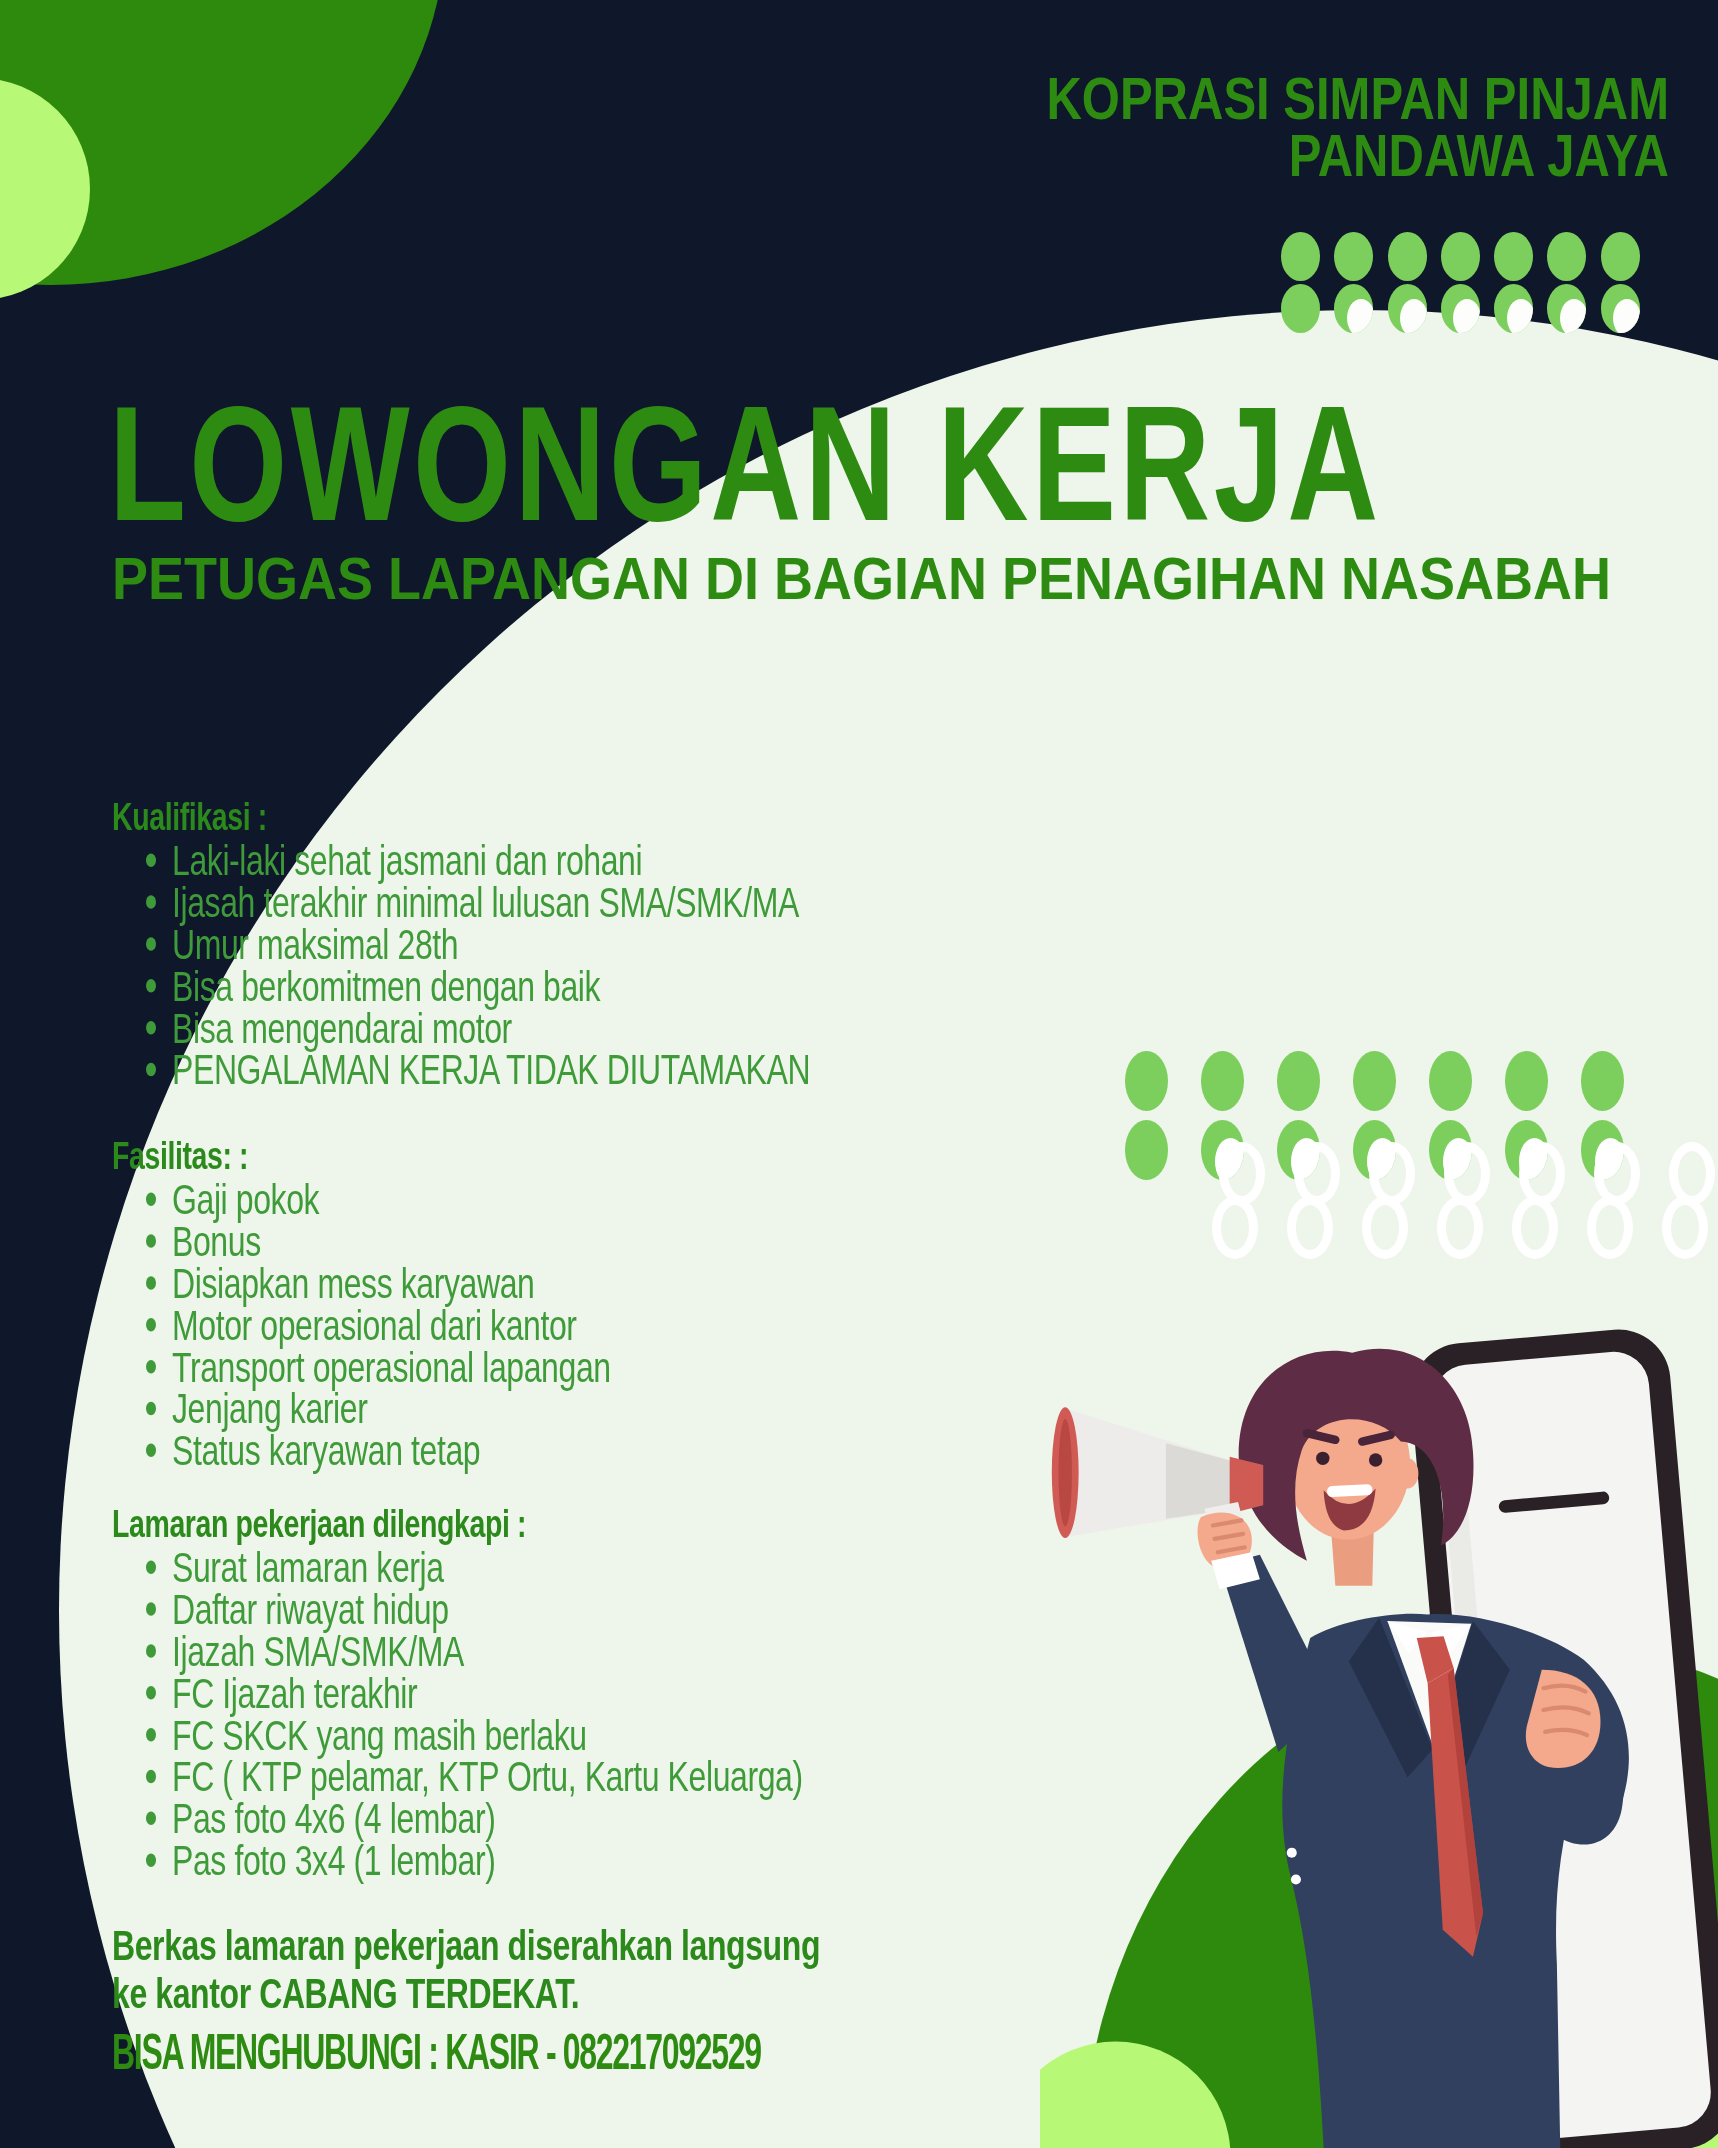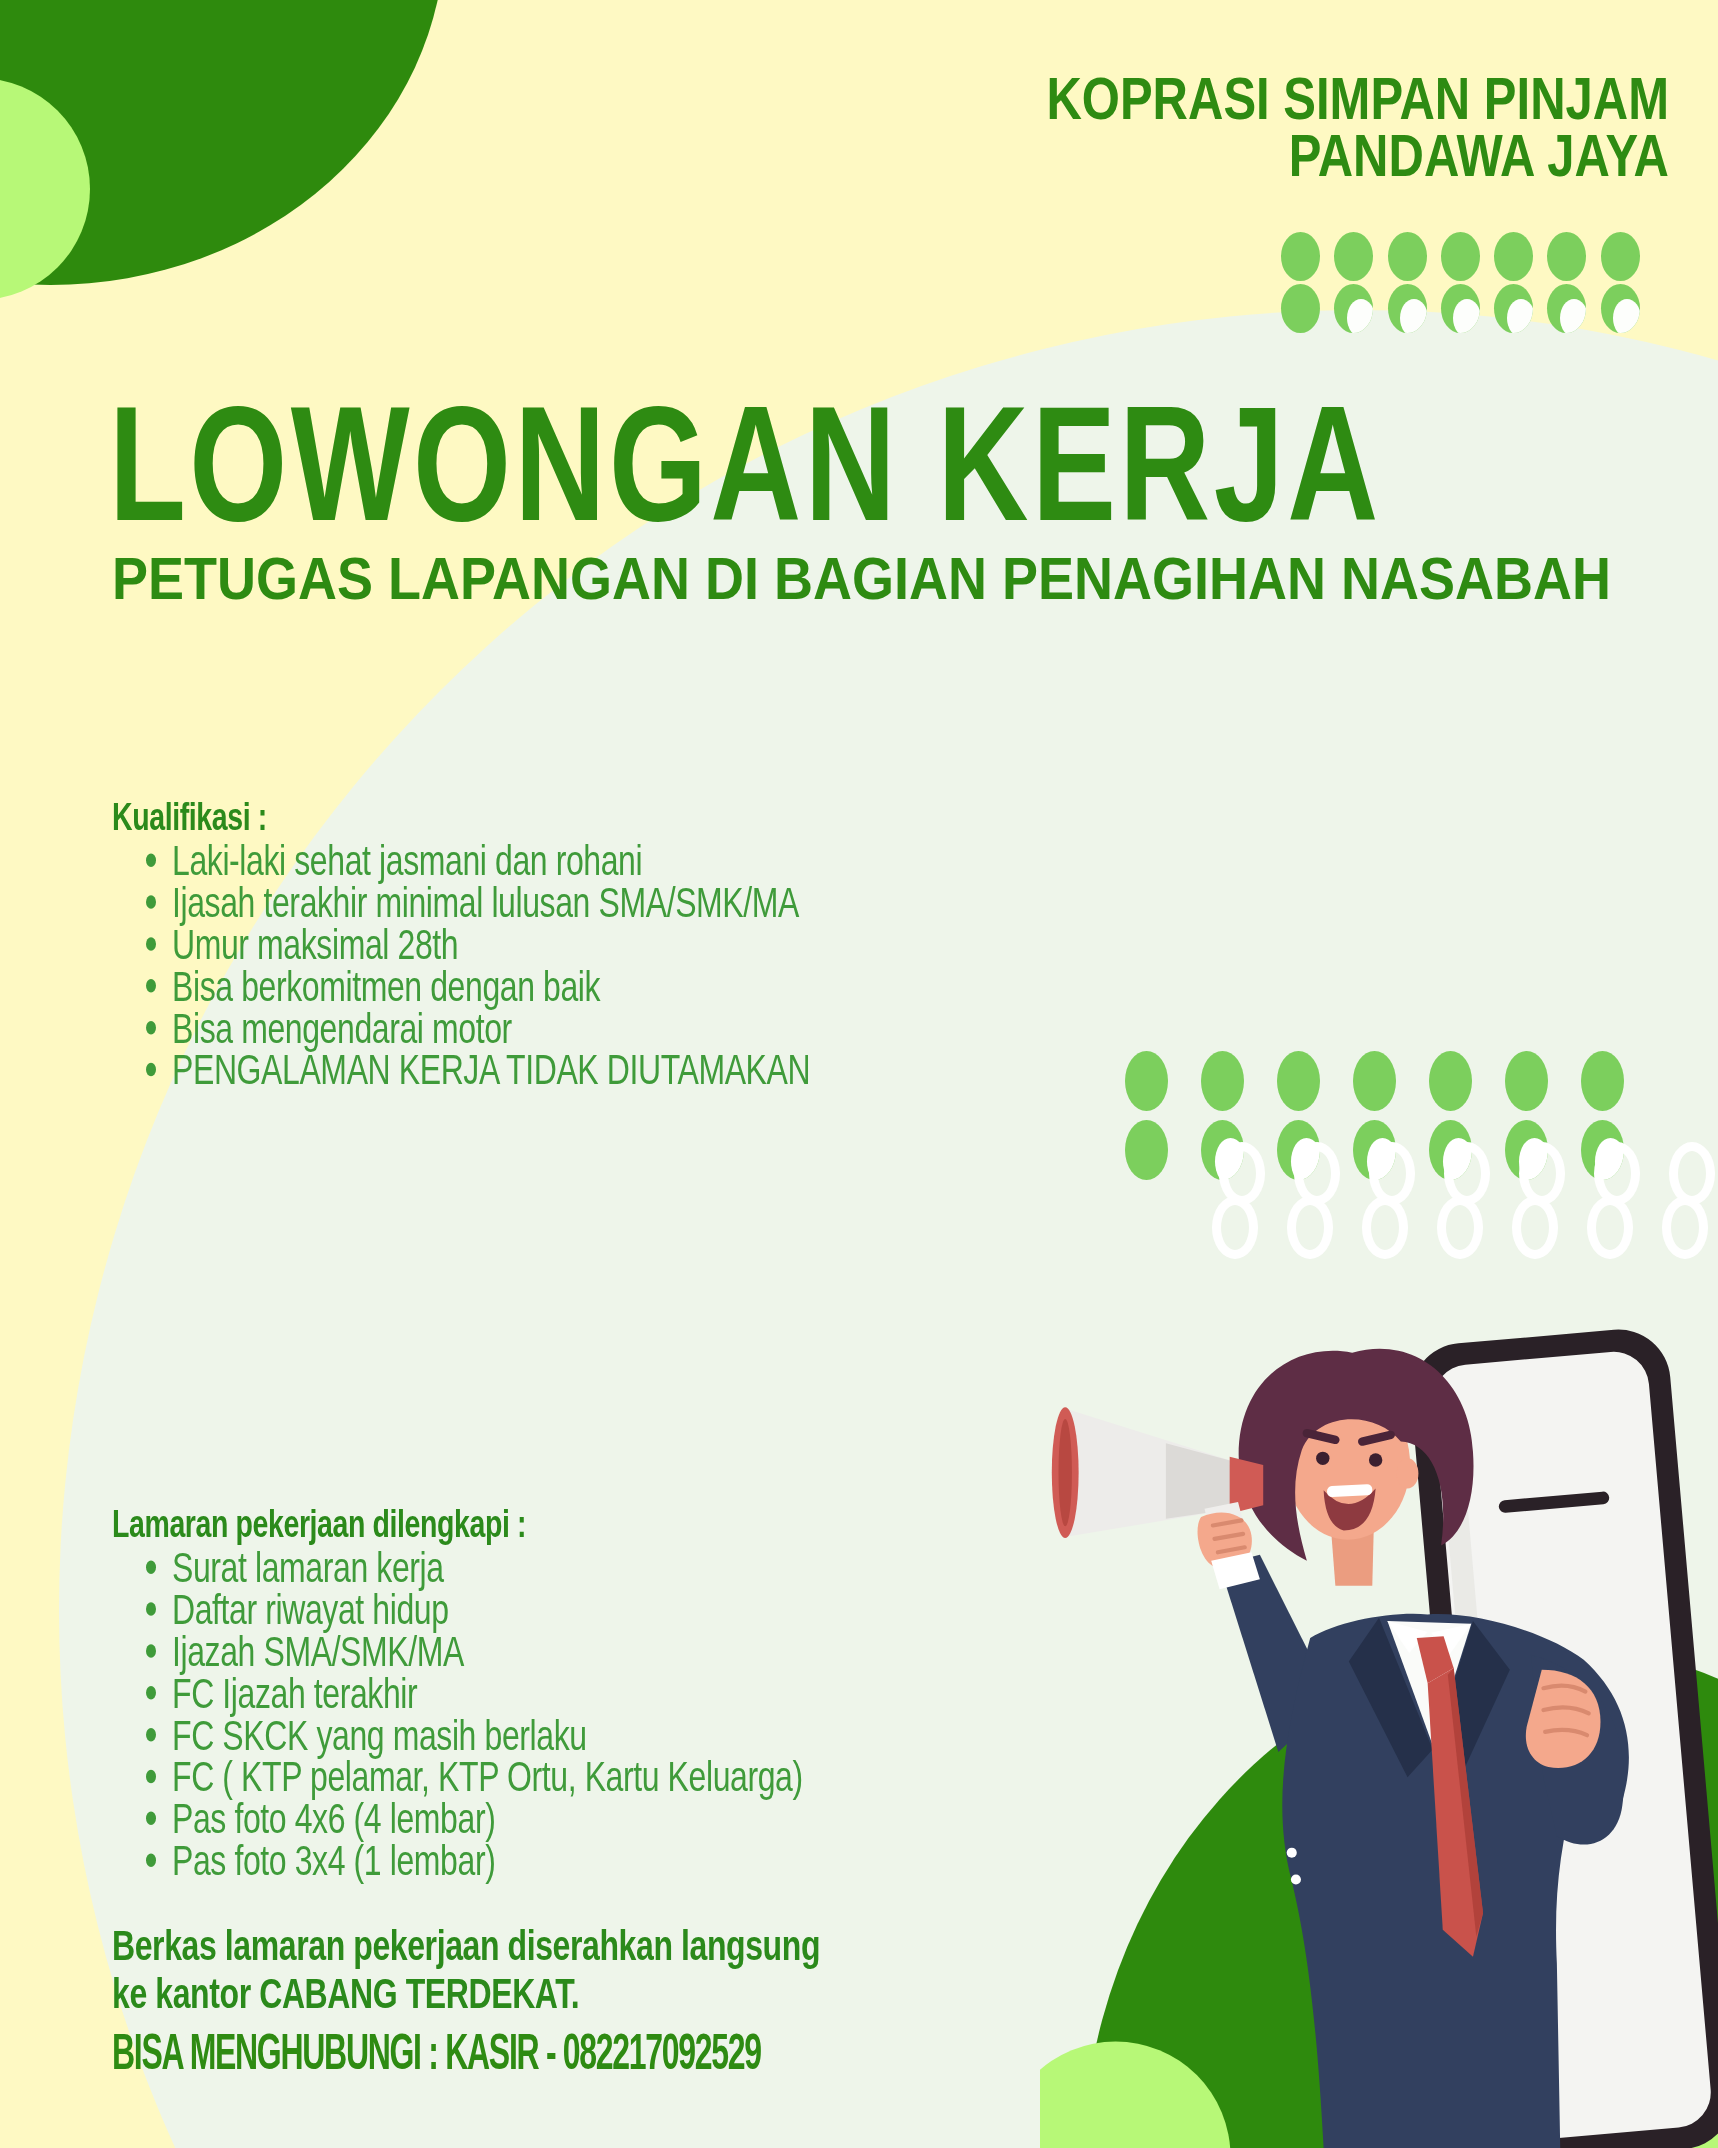--- a/index.html
+++ b/index.html
@@ -1,18 +1,18 @@
 <!DOCTYPE html>
 <html style="font-size:13.4px"><head>
 <meta charset="utf-8">
 <style>
   html,body{margin:0;padding:0;background:#ffffff;}
   #page{
     position:relative;width:1718px;height:2148px;overflow:hidden;
-    background:#fef9c3;
+    background:#0f172a;
     font-family:"Liberation Sans","DejaVu Sans",sans-serif;
   }
   
   .pale-circle{position:absolute;left:59px;top:310px;width:2601px;height:2601px;
     border-radius:50%;background:#eef5ea;}
   .blob-dark{position:absolute;left:-344px;top:-420px;width:789px;height:705px;
     border-radius:50%;background:#2e8a0d;}
   .circle-light-tl{position:absolute;left:-132px;top:78px;width:222px;height:222px;
     border-radius:50%;background:#b7f877;}
   
@@ -144,20 +144,32 @@
   <div class="dots dots-mr2">
       <span class="dot-ring"></span>
       <span class="dot-ring"></span>
       <span class="dot-ring"></span>
       <span class="dot-ring"></span>
       <span class="dot-ring"></span>
       <span class="dot-ring"></span>
       <span class="dot-ring"></span>
     </div>
 
+  <div class="section fasilitas">
+    <div class="sec-head green-head">Fasilitas: :</div>
+    <ul class="sec-list green-body">
+        <li>Gaji pokok</li>
+        <li>Bonus</li>
+        <li>Disiapkan mess karyawan</li>
+        <li>Motor operasional dari kantor</li>
+        <li>Transport operasional lapangan</li>
+        <li>Jenjang karier</li>
+        <li>Status karyawan tetap</li>
+      </ul>
+  </div>
 
   <div class="section lamaran">
     <div class="sec-head green-head">Lamaran pekerjaan dilengkapi :</div>
     <ul class="sec-list green-body">
         <li>Surat lamaran kerja</li>
         <li>Daftar riwayat hidup</li>
         <li>Ijazah SMA/SMK/MA</li>
         <li>FC Ijazah terakhir</li>
         <li>FC SKCK yang masih berlaku</li>
         <li>FC ( KTP pelamar, KTP Ortu, Kartu Keluarga)</li>

